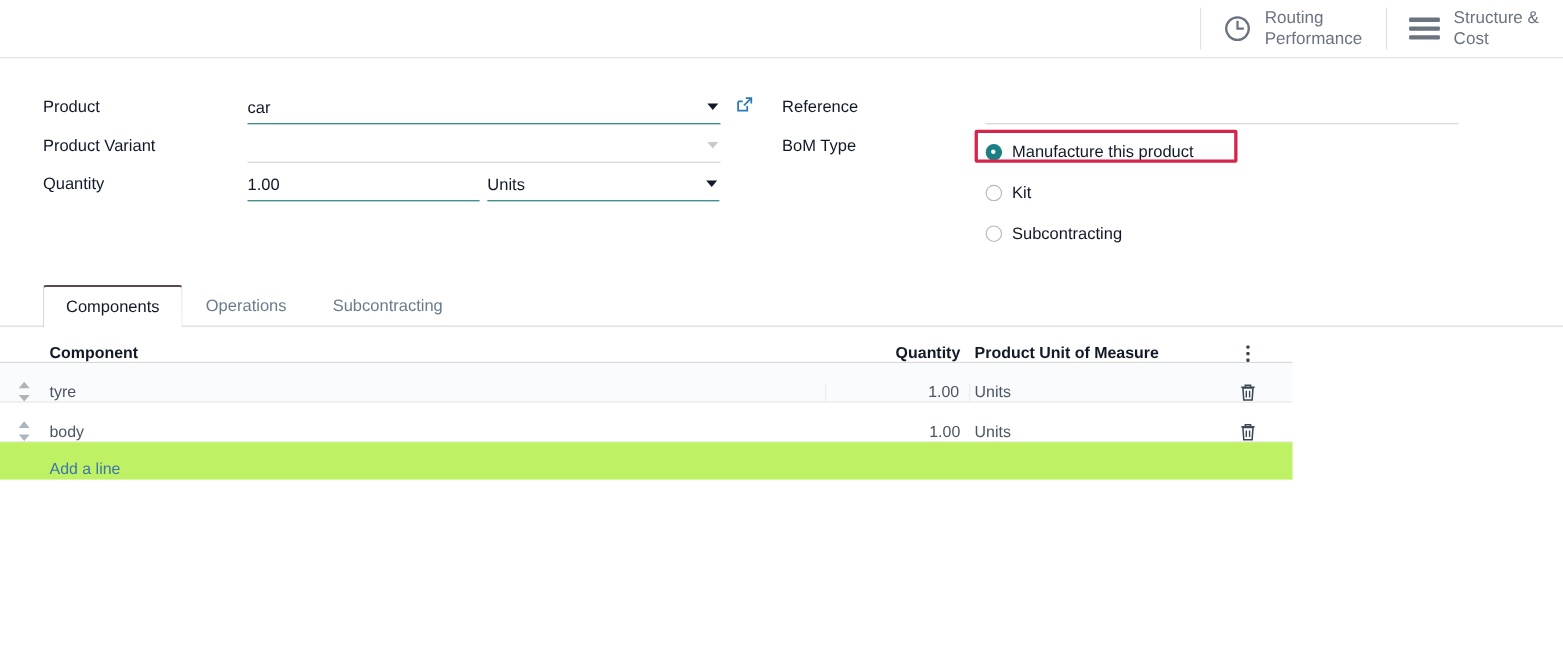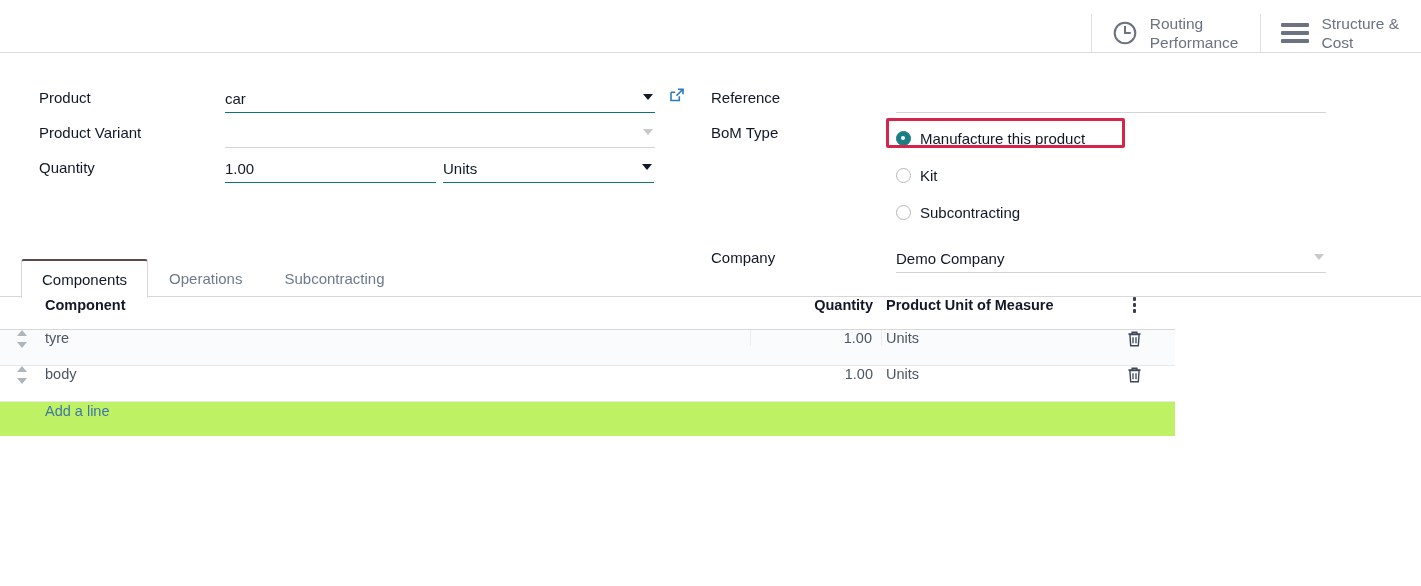--- a/index.html
+++ b/index.html
@@ -10,21 +10,21 @@
     font-family: "Liberation Sans", sans-serif;
     color: #1f2937;
     overflow: hidden;
   }
   .page { position: relative; width: 1421px; height: 586px; background:#fff; }
 
   
   .statbar {
     position: absolute; left: 0; top: 0; width: 1421px; height: 53px;
     border-bottom: 1px solid #dcdcdc;
-    display: flex; justify-content: flex-end; align-items: flex-end; padding-left: 44px;
+    display: flex; justify-content: flex-end; align-items: center; padding-left: 44px;
   }
   .statbtn {
     display: flex; align-items: center; gap: 12px;
     padding: 0 22px 0 20px;
     border-left: 1px solid #e0e0e0;
     cursor: pointer; background: transparent;
   }
   .statbtn .lbl {
     font-size: 15.5px; line-height: 19px; color: #6b7280;
     white-space: pre-line; font-weight: 400;
@@ -97,38 +97,38 @@
   .hl-box {
     position: absolute; left: -10px; top: -2px;
     width: 239px; height: 30px;
     border: 3px solid #d6254a; border-radius: 2px;
     pointer-events: none;
   }
 
   
   .notebook { position: absolute; left: 0; top: 258px; width: 1421px; }
   .tabs {
-    display: flex; padding-left: 21px;
+    display: flex; padding-left: 39px;
     border-bottom: 1px solid #d8d8d8; height: 39px; align-items: center;
   }
   .tab {
     font-size: 15px; color: #6b7b8c; background: transparent;
     padding: 9px 20px 9px 20px; line-height: 19px; cursor: pointer;
     border: 1px solid transparent; border-bottom: none;
     position: relative; top: 1px; white-space: nowrap;
   }
   .tab.active {
     color: #111827; background: #fff;
     border-color: #d8d8d8; border-top: 2px solid #5c4a4a;
     border-radius: 3px 3px 0 0;
   }
 
   
   .list { width: 1421px; }
-  .lrow { display: flex; align-items: flex-start; width: 1175px; }
+  .lrow { display: flex; align-items: flex-end; width: 1175px; }
   .lhead {
     height: 33px; border-bottom: 1px solid #d8d8d8;
     font-size: 14.5px; font-weight: bold; color: #111827;
   }
   .lbody { height: 36px; border-bottom: 1px solid #e8e8e8; font-size: 14.5px; color: #4b5563; }
   .lbody.hover { background: #fafbfc; }
   .addrow { height: 34px; background: #bef264; }
 
   .c-handle { width: 45px; flex: 0 0 45px; display:flex; justify-content:center; align-items:center; }
   .c-name   { flex: 1 1 auto; padding-left: 0; }
@@ -254,29 +254,20 @@
             </div>
 
             <div class="radio-row">
               <span class="radio"></span>
               <span class="radio-lbl">Subcontracting</span>
             </div>
 
           </div>
         </div>
 
-        <div class="frow" style="margin-top:14px;">
-          <div class="flabel">Company</div>
-          <div class="fctl">
-            <div class="inp light w-company">
-              <span class="val">Demo Company</span>
-              <span class="caret muted"></span>
-            </div>
-          </div>
-        </div>
 
       </div>
 
     </div>
   </div>
 
   <div class="notebook">
 
     <div class="tabs">
       <div class="tab active">Components</div>

